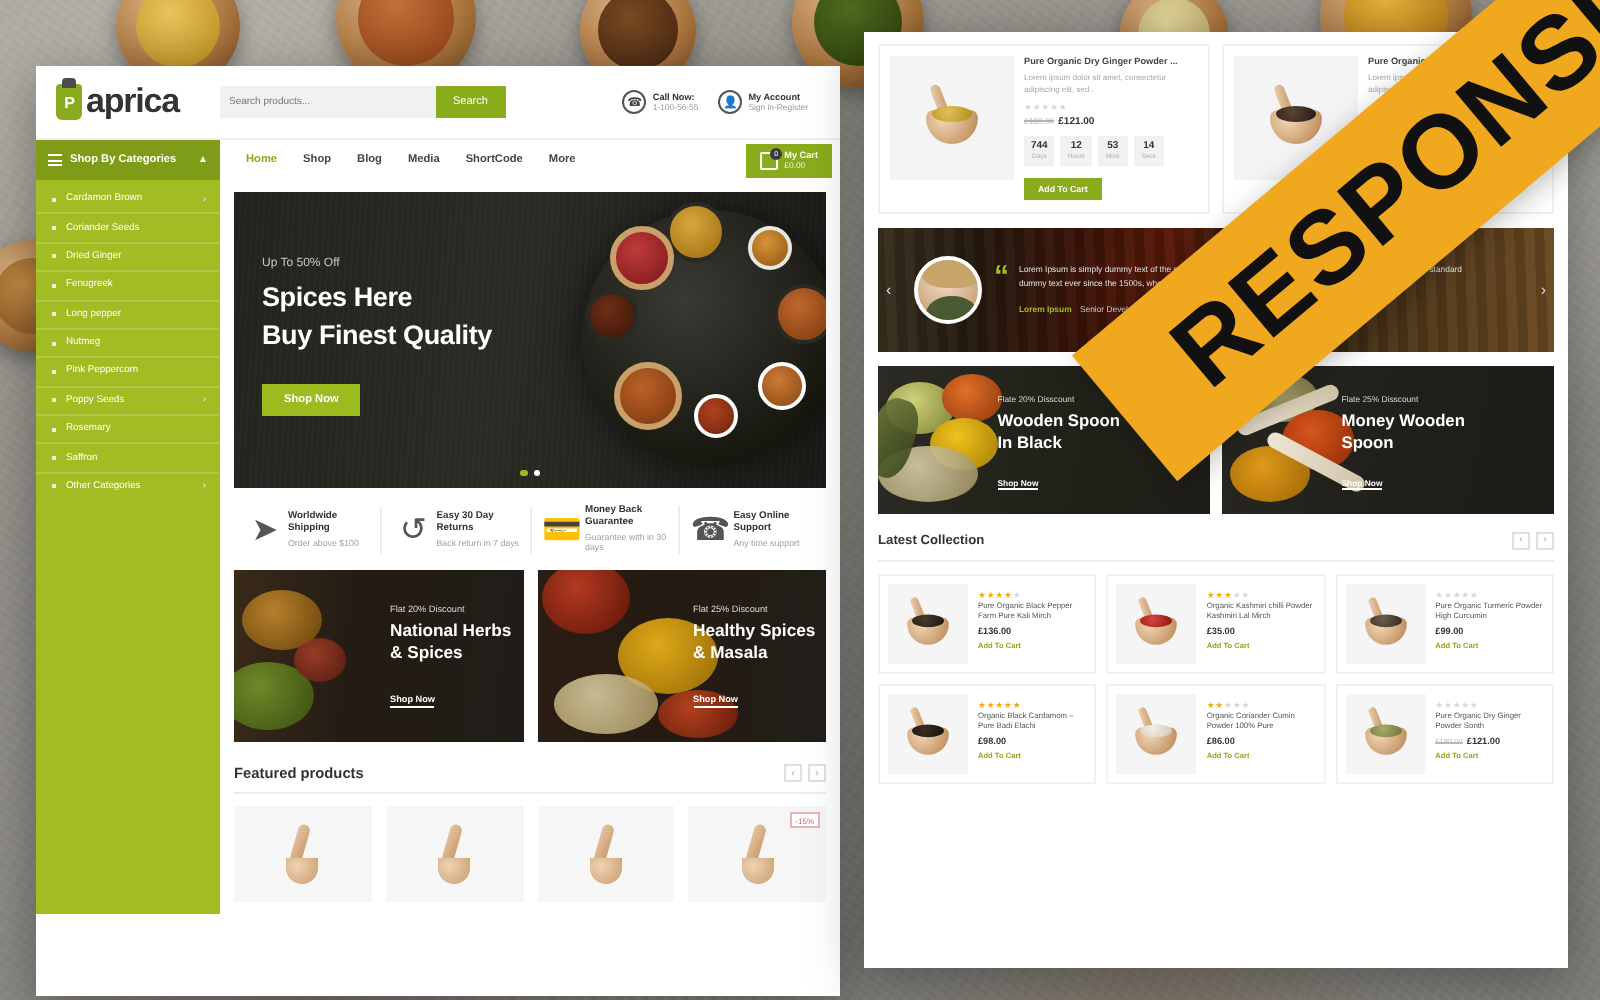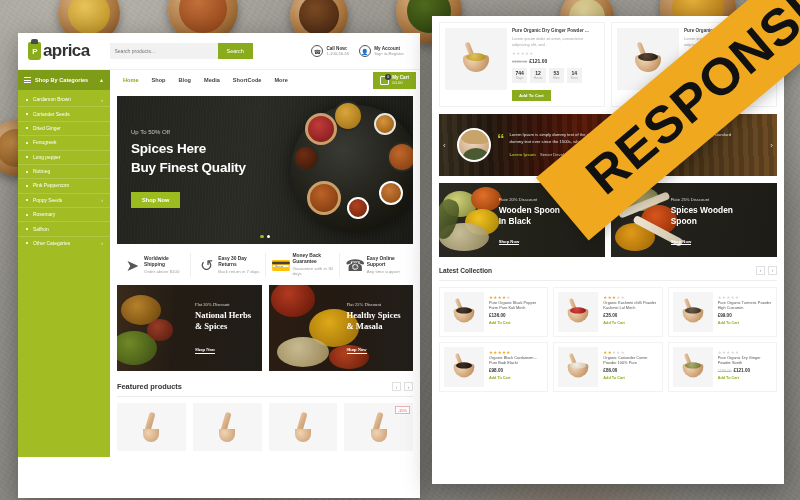--- a/index.html
+++ b/index.html
@@ -87,21 +87,21 @@
   .services { display:flex; padding:9px 0 8px; }
   .svc { flex:1; display:flex; align-items:center; gap:5px; padding-left:9px; border-left:1px solid #eee; }
   .svc:first-child { border-left:none; }
   .svc-ico { width:13px; height:13px; color:#555; display:flex; align-items:center; justify-content:center; }
   .svc-tx b { display:block; font-size:4.9px; color:#333; line-height:1.3; }
   .svc-tx span { display:block; font-size:4.4px; color:#a0a0a0; line-height:1.3; }
 
   .promos { display:flex; gap:7px; }
   .promo { position:relative; flex:1; height:86px; overflow:hidden; background:#26241f; }
   .promo .pimg { position:absolute; inset:0; }
-  .promo .ptx { position:absolute; left:54%; top:17px; z-index:3;font-family:Liberation Serif, serif; }
+  .promo .ptx { position:absolute; left:54%; top:17px; z-index:3; }
   .promo .pk { font-size:4.6px; color:#ddd; margin-bottom:3px; }
   .promo .ph { font-size:8.6px; font-weight:bold; color:#fff; line-height:1.3; }
   .promo .pb { margin-top:14px; font-size:4.6px; color:#fff; font-weight:bold; border-bottom:1px solid #fff; display:inline-block; padding-bottom:1px; }
 
   .sec-head { display:flex; align-items:center; margin-top:11px; padding-bottom:5px; border-bottom:1px solid #ececec; }
   .sec-head h3 { font-size:7.4px; color:#333; font-weight:bold; }
   .arrows { margin-left:auto; display:flex; gap:3px; }
   .arrows i { width:9px; height:9px; border:1px solid #e0e0e0; color:#9a9a9a; font-size:5px; font-style:normal; display:flex; align-items:center; justify-content:center; }
 
   .prodrow { display:flex; gap:7px; padding-top:6px; }
@@ -573,21 +573,21 @@
     <div class="banner">
       <div class="bimg" style="background:linear-gradient(100deg,#272620 0%,#201f1a 55%,#1d1c17 100%);">
         <div style="position:absolute;left:14px;top:4px;width:34px;height:24px;border-radius:50%;background:radial-gradient(circle at 40% 35%,#b7b07a,#6f6a36);"></div>
         <div style="position:absolute;left:30px;top:22px;width:36px;height:30px;border-radius:50%;background:radial-gradient(circle at 40% 35%,#d8551c,#8b2a05);"></div>
         <div style="position:absolute;left:4px;top:40px;width:40px;height:28px;border-radius:50%;background:radial-gradient(circle at 40% 35%,#e09a1a,#9c6404);"></div>
         <div style="position:absolute;left:6px;top:18px;width:54px;height:8px;background:linear-gradient(90deg,#efe6d4,#cfc3a8);border-radius:4px;transform:rotate(-22deg);"></div>
         <div style="position:absolute;left:20px;top:44px;width:54px;height:8px;background:linear-gradient(90deg,#efe6d4,#cfc3a8);border-radius:4px;transform:rotate(28deg);"></div>
       </div>
       <div class="btx">
         <div class="bk">Flate 25% Disscount</div>
-        <div class="bh">Spices Wooden</div>
+        <div class="bh">Money Wooden</div>
         <div class="bh">Spoon</div>
         <span class="bb">Shop Now</span>
       </div>
     </div>
   </div>
 
   <div class="lc-head">
     <h3>Latest Collection</h3>
     <div class="arrows">
       <i>‹</i>

